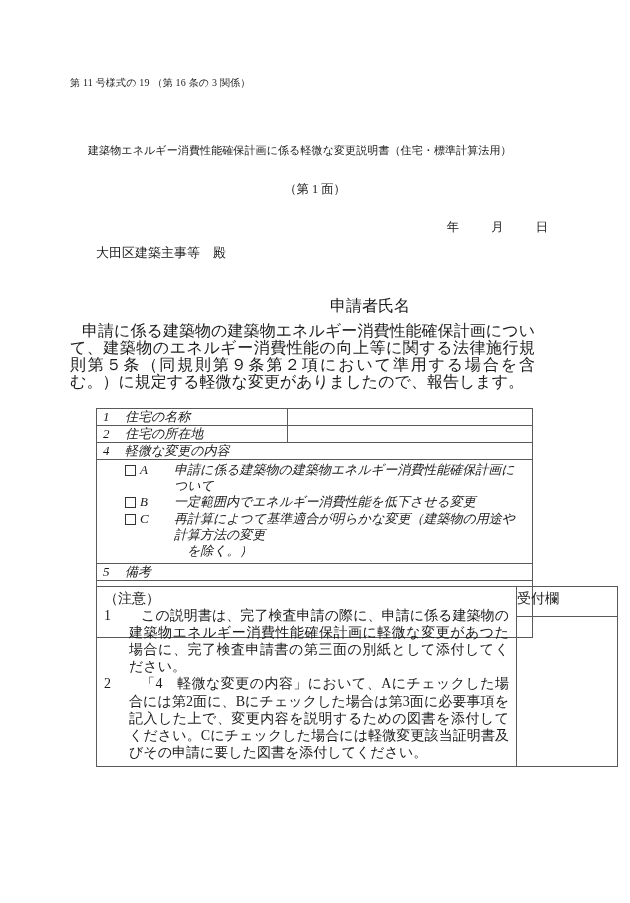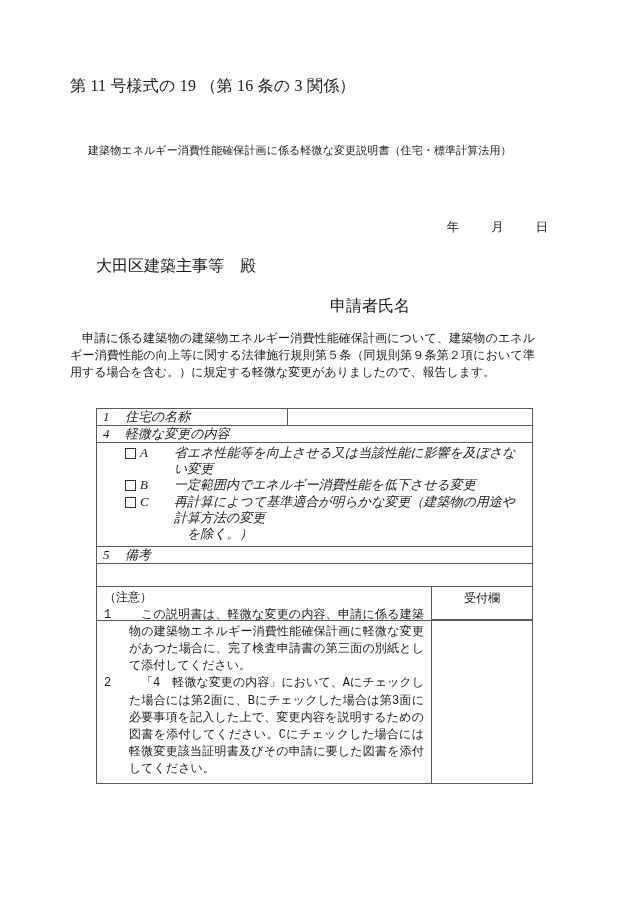--- a/index.html
+++ b/index.html
@@ -21,21 +21,21 @@
     width: 630px;
     height: 903px;
     overflow: hidden;
   }
 
   
   .form-no {
     position: absolute;
     left: 70px;
     top: 76px;
-    font-size: 16px;
+    font-size: 10px;
     letter-spacing: 0.2px;
     white-space: nowrap;
   }
   .doc-title {
     position: absolute;
     left: 88px;
     top: 143px;
     font-size: 11px;
     letter-spacing: 0.1px;
     white-space: nowrap;
@@ -56,39 +56,39 @@
     right: 82px;
     top: 219px;
     font-size: 12.3px;
     white-space: nowrap;
   }
   .date-line span { display: inline-block; }
   .date-gap { width: 26px; }
   .addressee {
     position: absolute;
     left: 96px;
-    top: 256px;
-    font-size: 16px;
+    top: 244px;
+    font-size: 13px;
     white-space: nowrap;
   }
   .applicant {
     position: absolute;
     left: 330px;
     top: 296px;
     font-size: 16px;
     white-space: nowrap;
   }
 
   
   .body-para {
     position: absolute;
     left: 70px;
-    top: 330px;
+    top: 322px;
     width: 465px;
-    font-size: 12px;
+    font-size: 16px;
     line-height: 17.1px;
     text-align: justify;
     text-justify: inter-ideograph;
     text-indent: 12px;
   }
 
   
   .main-table {
     position: absolute;
     left: 96px;
@@ -156,25 +156,24 @@
     padding-left: 6px !important;
     white-space: nowrap;
   }
   .remarks-body { height: 56px; }
 
   
   .notes-table {
     position: absolute;
     left: 96px;
     top: 586px;
-    width: 437px;
+    width: 522px;
     border-collapse: collapse;
     table-layout: fixed;
-    font-size: 12px;
-    font-family: Liberation Mono, monospace;
+    font-size: 14px;
   }
   .notes-table td {
     border: 1px solid #5a5a5a;
     padding: 0;
     vertical-align: top;
   }
   .notes-cell {
     padding: 3px 7px 5px 7px !important;
     line-height: 17.1px;
   }
@@ -190,35 +189,35 @@
   .note-body {
     flex: 1 1 auto;
     text-align: justify;
     text-justify: inter-ideograph;
   }
   .note-body .lead { text-indent: 12px; display: block; }
   .col-receipt { width: 101px; }
   .receipt-head {
     height: 24px;
     line-height: 24px;
-    text-align: center;
     white-space: nowrap;
     margin-top: 31px;
   }
   .receipt-body { height: 124px; }
 </style>
 </head>
 <body>
 
 <div class="page">
 
   <div class="form-no">第 11 号様式の 19 （第 16 条の 3 関係）</div>
 
   <div class="doc-title">建築物エネルギー消費性能確保計画に係る軽微な変更説明書（住宅・標準計算法用）</div>
 
+  <div class="page-face">（第 1 面）</div>
 
   <div class="date-line">
     <span>年</span>
     <span class="date-gap"></span>
     <span>月</span>
     <span class="date-gap"></span>
     <span>日</span>
   </div>
 
   <div class="addressee">大田区建築主事等　殿</div>
@@ -233,30 +232,36 @@
         <col class="col-value">
       </colgroup>
     <tbody>
       <tr>
         <td class="cell-label">
           <span class="num">1</span><span>住宅の名称</span>
         </td>
         <td class="cell-label"></td>
       </tr>
       <tr>
+        <td class="cell-label">
+          <span class="num">2</span><span>住宅の所在地</span>
+        </td>
+        <td class="cell-label"></td>
+      </tr>
+      <tr>
         <td class="row4-head" colspan="2">
           <span class="num">4</span><span>軽微な変更の内容</span>
         </td>
       </tr>
       <tr>
         <td class="checks" colspan="2">
           <div class="check-row">
             <span class="cb"></span>
             <span class="cb-letter">A</span>
-            <span class="cb-text">省エネ性能等を向上させる又は当該性能に影響を及ぼさない変更</span>
+            <span class="cb-text">申請に係る建築物の建築物エネルギー消費性能確保計画について</span>
           </div>
           <div class="check-row">
             <span class="cb"></span>
             <span class="cb-letter">B</span>
             <span class="cb-text">一定範囲内でエネルギー消費性能を低下させる変更</span>
           </div>
           <div class="check-row">
             <span class="cb"></span>
             <span class="cb-letter">C</span>
             <span class="cb-text"><span>再計算によつて基準適合が明らかな変更（建築物の用途や計算方法の変更</span><span class="cont">を除く。）</span></span>
@@ -279,21 +284,21 @@
         <col>
         <col class="col-receipt">
       </colgroup>
     <tbody>
       <tr>
         <td class="notes-cell" rowspan="2">
           <div class="note-title">（注意）</div>
           <div class="note-item">
             <span class="note-num">1</span>
             <span class="note-body">
-                <span class="lead">この説明書は、軽微な変更の内容、申請に係る建築物の建築物エネルギー消費性能確保計画に軽微な変更があつた場合に、完了検査申請書の第三面の別紙として添付してください。</span>
+                <span class="lead">この説明書は、完了検査申請の際に、申請に係る建築物の建築物エネルギー消費性能確保計画に軽微な変更があつた場合に、完了検査申請書の第三面の別紙として添付してください。</span>
               </span>
           </div>
           <div class="note-item">
             <span class="note-num">2</span>
             <span class="note-body">
                 <span class="lead">「4　軽微な変更の内容」において、Aにチェックした場合には第2面に、Bにチェックした場合は第3面に必要事項を記入した上で、変更内容を説明するための図書を添付してください。Cにチェックした場合には軽微変更該当証明書及びその申請に要した図書を添付してください。</span>
               </span>
           </div>
         </td>
         <td class="receipt-head">受付欄</td>

